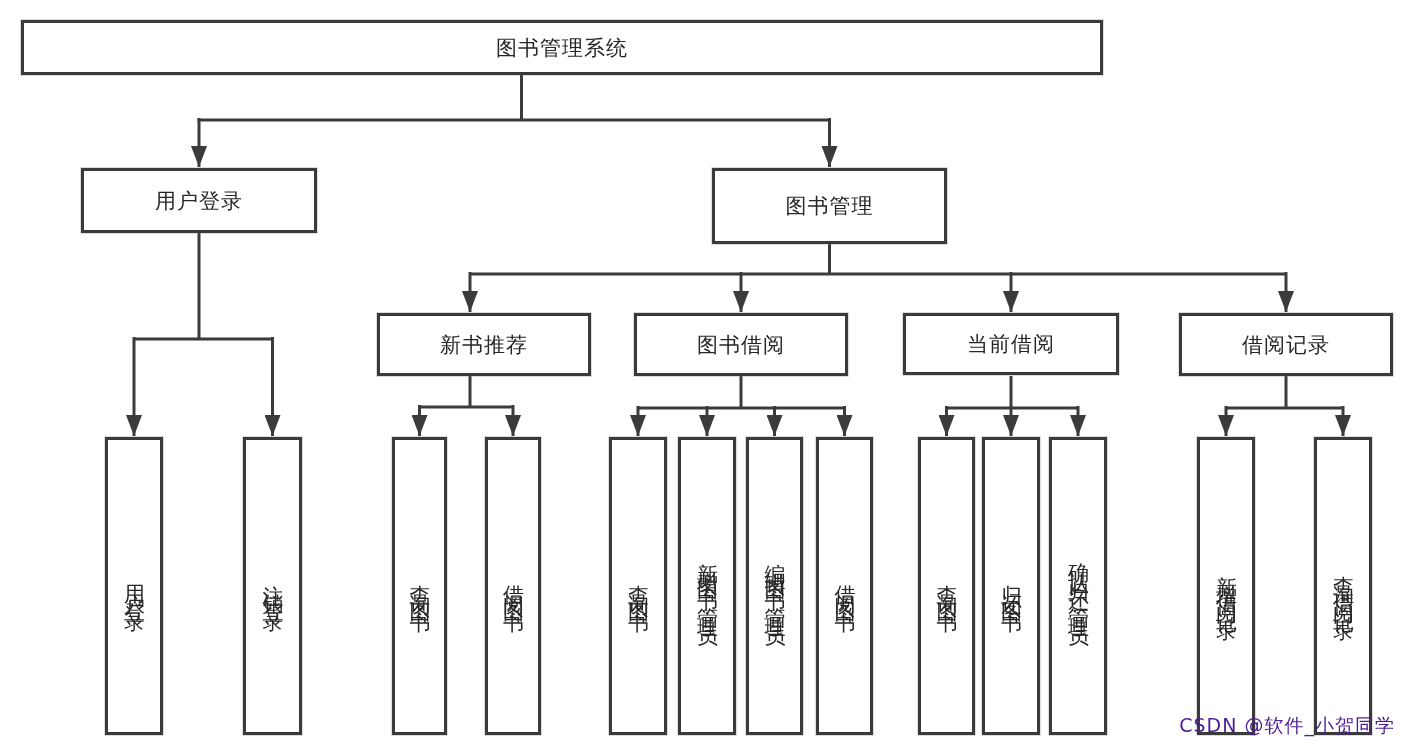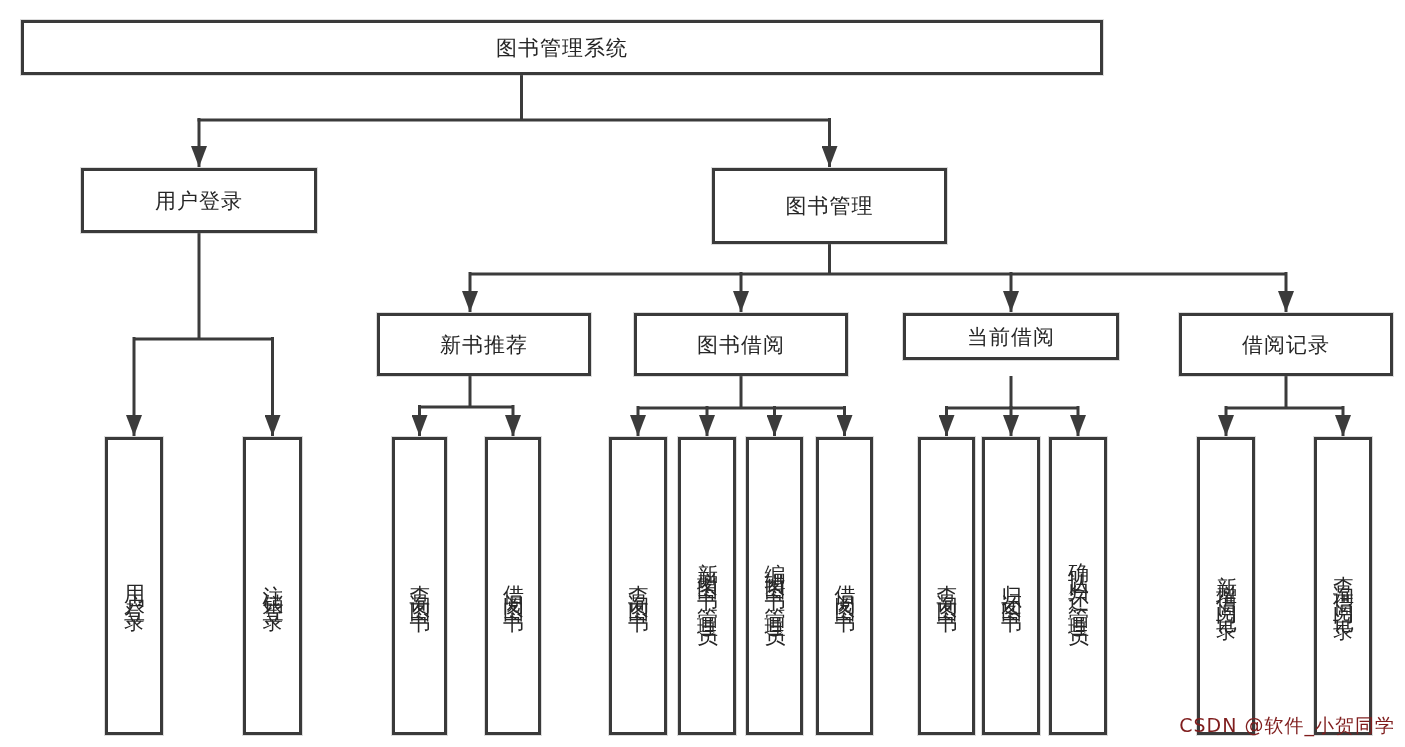--- a/index.html
+++ b/index.html
@@ -31,21 +31,21 @@
     text-orientation:mixed;
     font-size:21px;
     letter-spacing:9px;
     line-height:1;
     white-space:nowrap;
   }
   #watermark{
     position:absolute;
     right:10px;top:713px;
     font-size:19px;
-    color:#7f1d1d;
+    color:#4c1d95;
     letter-spacing:1px;
     white-space:nowrap;
   }
 </style>
 </head>
 <body>
 
 <div id="canvas">
 
   <svg id="wires" width="1405" height="747" viewBox="0 0 1405 747" xmlns="http://www.w3.org/2000/svg">
@@ -120,21 +120,21 @@
   <div class="node hbox" style="left:712px;top:168px;width:235px;height:76px;">
     <span>图书管理</span>
   </div>
 
   <div class="node hbox" style="left:377px;top:313px;width:214px;height:63px;">
     <span>新书推荐</span>
   </div>
   <div class="node hbox" style="left:634px;top:313px;width:214px;height:63px;">
     <span>图书借阅</span>
   </div>
-  <div class="node hbox" style="left:903px;top:313px;width:216px;height:47px;">
+  <div class="node hbox" style="left:903px;top:313px;width:216px;height:62px;">
     <span>当前借阅</span>
   </div>
   <div class="node hbox" style="left:1179px;top:313px;width:214px;height:63px;text-align:center;">
     <span>借阅记录</span>
   </div>
 
   <div class="node vbox" style="left:105px;top:437px;width:58px;height:298px;">
     <span>用户登录</span>
   </div>
   <div class="node vbox" style="left:243px;top:437px;width:59px;height:298px;">

